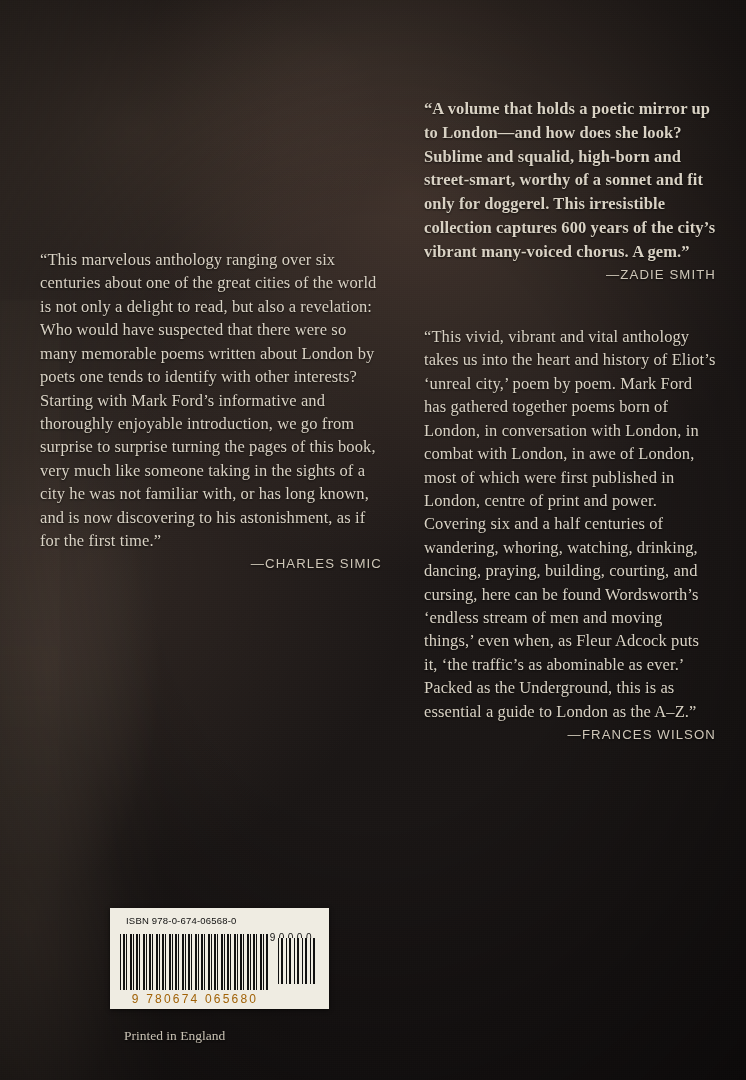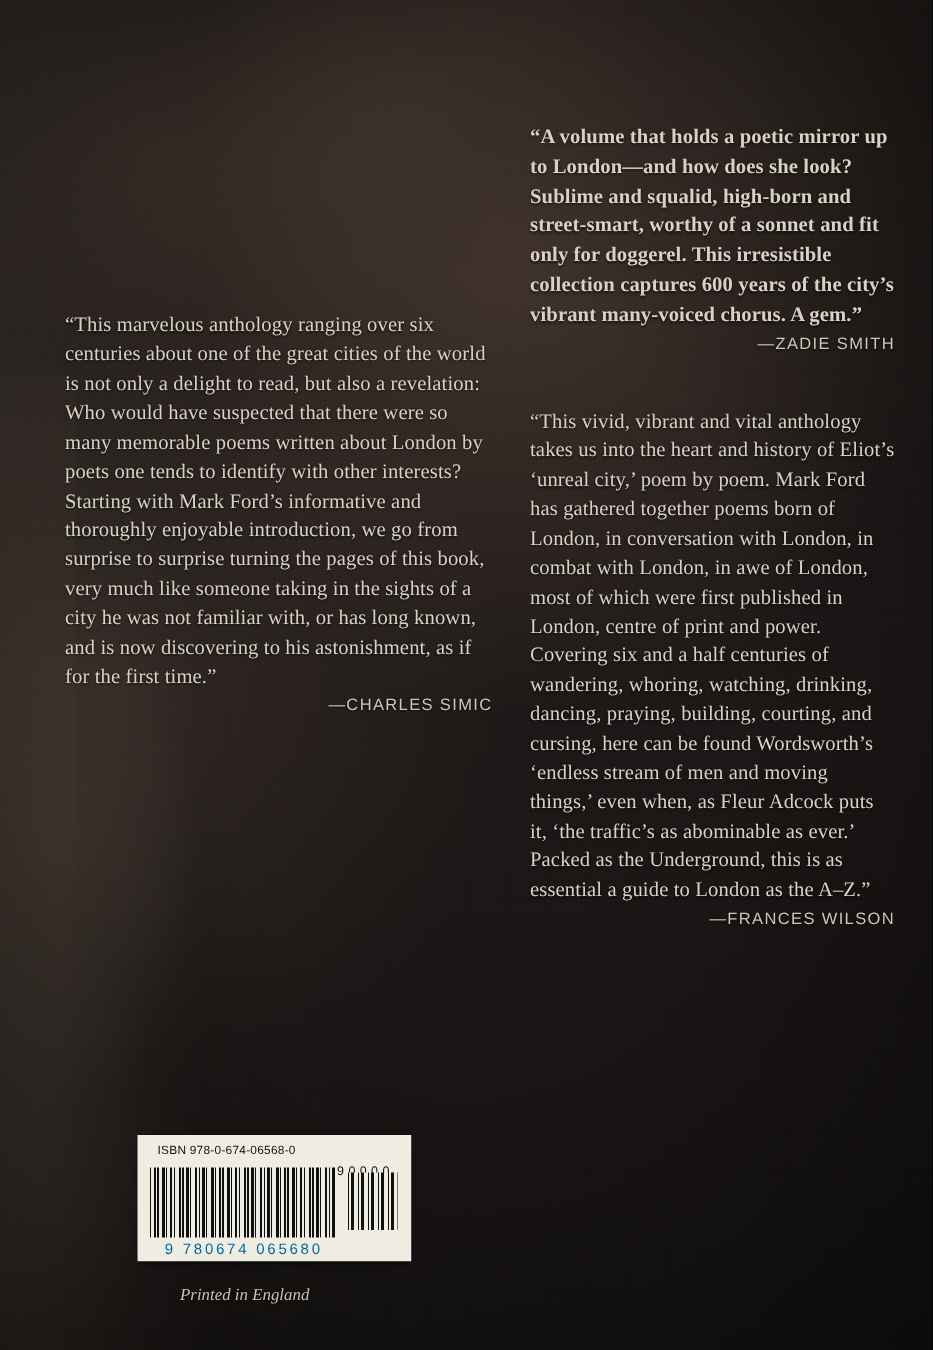--- a/index.html
+++ b/index.html
@@ -67,21 +67,21 @@
   }
 
   .blurb-col {
     position: absolute;
     color: #d9d2c4;
     font-size: 16.5px;
     line-height: 1.42;
     letter-spacing: .1px;
     text-shadow: 0 1px 2px rgba(0,0,0,.65);
   }
-  .col-left  { left: 52px;  top: 248px; width: 342px; }
+  .col-left  { left: 40px;  top: 248px; width: 342px; }
   .col-right { left: 424px; top: 97px;  width: 292px; }
 
   .blurb { margin: 0 0 14px 0; }
   .blurb p {
     margin: 0;
     text-align: left;
   }
   .attribution {
     display: block;
     margin-top: 3px;
@@ -157,32 +157,30 @@
   }
   .bars-digits {
     position: absolute;
     left: 10px;
     top: 84px;
     width: 150px;
     text-align: center;
     font-family: "Liberation Sans", sans-serif;
     font-size: 12px;
     letter-spacing: 2.2px;
-    color: #0369a1;
+    color: #a16207;
   }
   #printed-in {
     position: absolute;
     left: 124px;
     top: 1028px;
     font-family: "Liberation Serif", serif;
-    font-style: italic;
     font-size: 13.5px;
     color: #c9c2b4;
     text-shadow: 0 1px 2px rgba(0,0,0,.7);
-    margin-left: 20px;
   }
 </style>
 </head>
 <body>
 
 <div id="book-back-cover">
 
   <div class="tex sky"></div>
   <div class="tex city"></div>
   <div class="silhouette"></div>

